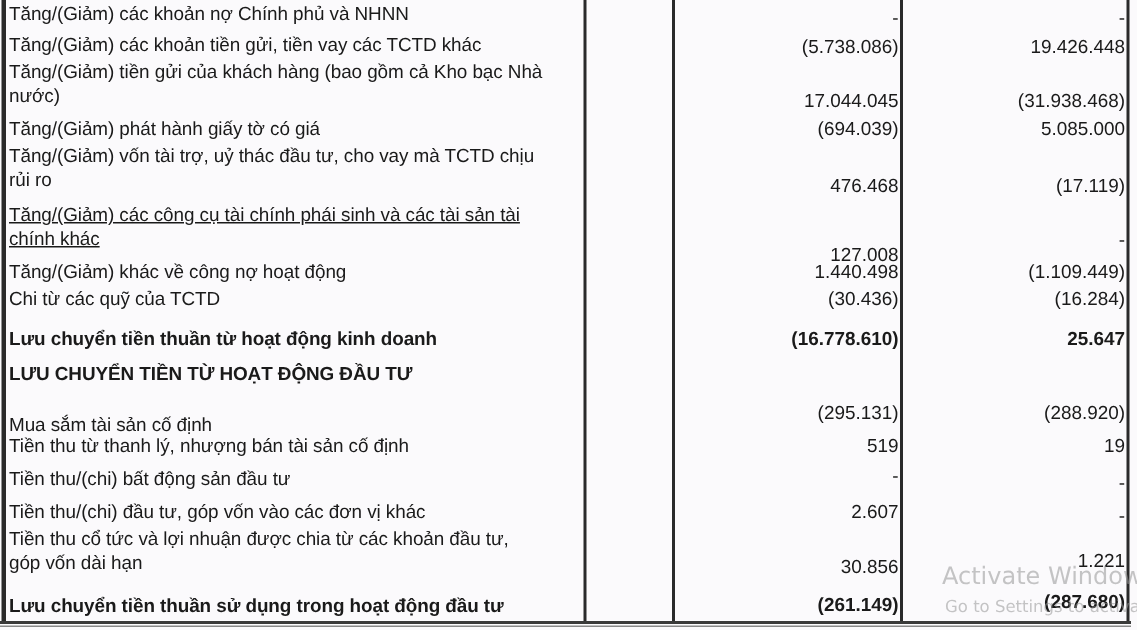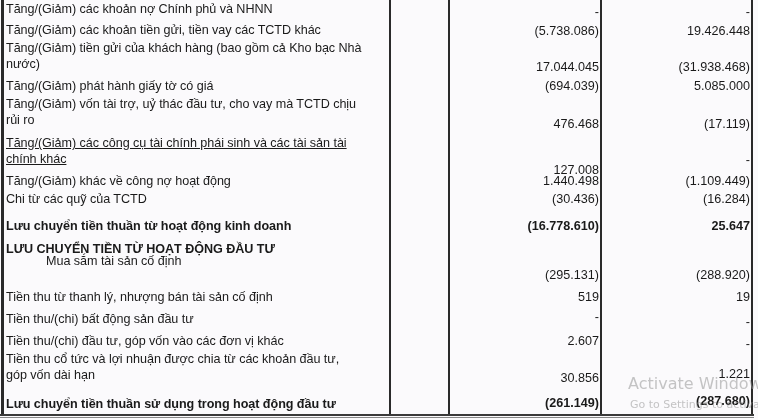--- a/index.html
+++ b/index.html
@@ -77,21 +77,21 @@
 <div class="label" style="top:191px;">Chi từ các quỹ của TCTD</div>
 <div class="val v1" style="top:191px;">(30.436)</div>
 <div class="val v2" style="top:191px;">(16.284)</div>
 
 <div class="label bold" style="top:218px;">Lưu chuyển tiền thuần từ hoạt động kinh doanh</div>
 <div class="val v1 bold" style="top:218px;">(16.778.610)</div>
 <div class="val v2 bold" style="top:218px;">25.647</div>
 
 <div class="label bold" style="top:241px;">LƯU CHUYỂN TIỀN TỪ HOẠT ĐỘNG ĐẦU TƯ</div>
 
-<div class="label" style="top:253px;margin-left:40px;">Mua sắm tài sản cố định</div>
+<div class="label" style="top:275px;">Mua sắm tài sản cố định</div>
 <div class="val v1" style="top:267px;">(295.131)</div>
 <div class="val v2" style="top:267px;">(288.920)</div>
 
 <div class="label" style="top:289px;">Tiền thu từ thanh lý, nhượng bán tài sản cố định</div>
 <div class="val v1" style="top:289px;">519</div>
 <div class="val v2" style="top:289px;">19</div>
 
 <div class="label" style="top:311px;">Tiền thu/(chi) bất động sản đầu tư</div>
 <div class="val v1" style="top:309px;">-</div>
 <div class="val v2" style="top:314px;">-</div>

